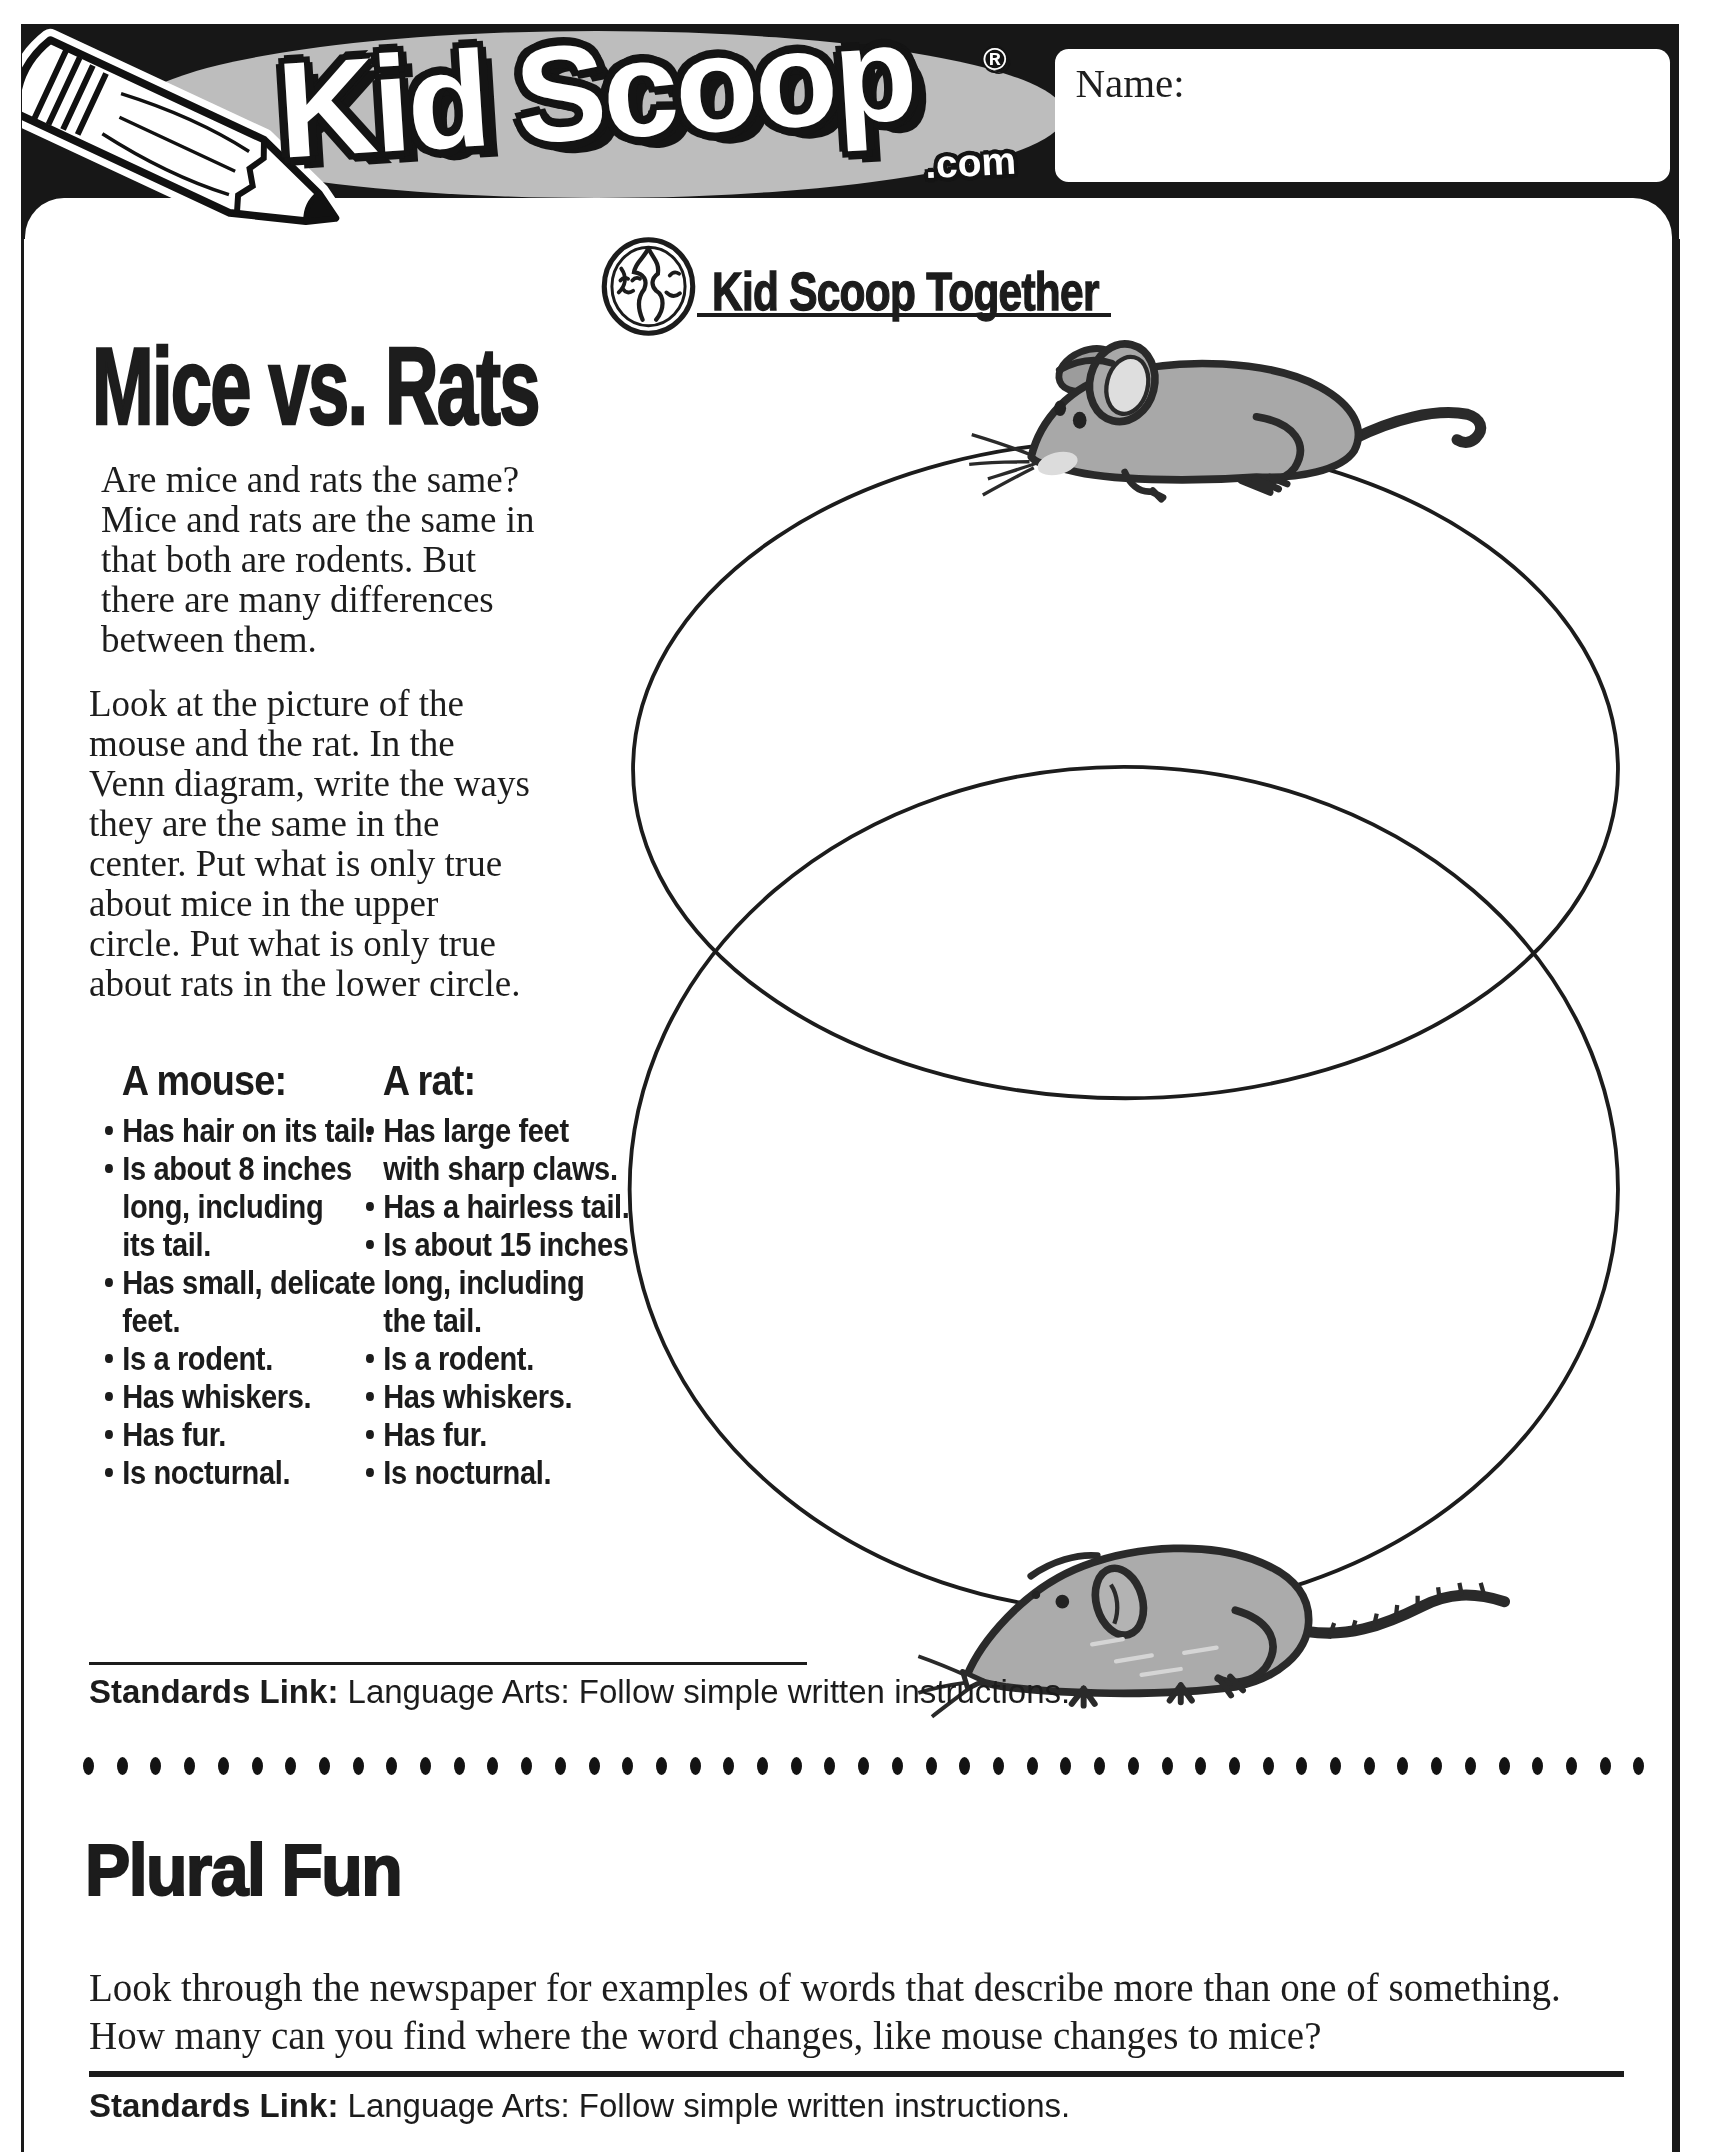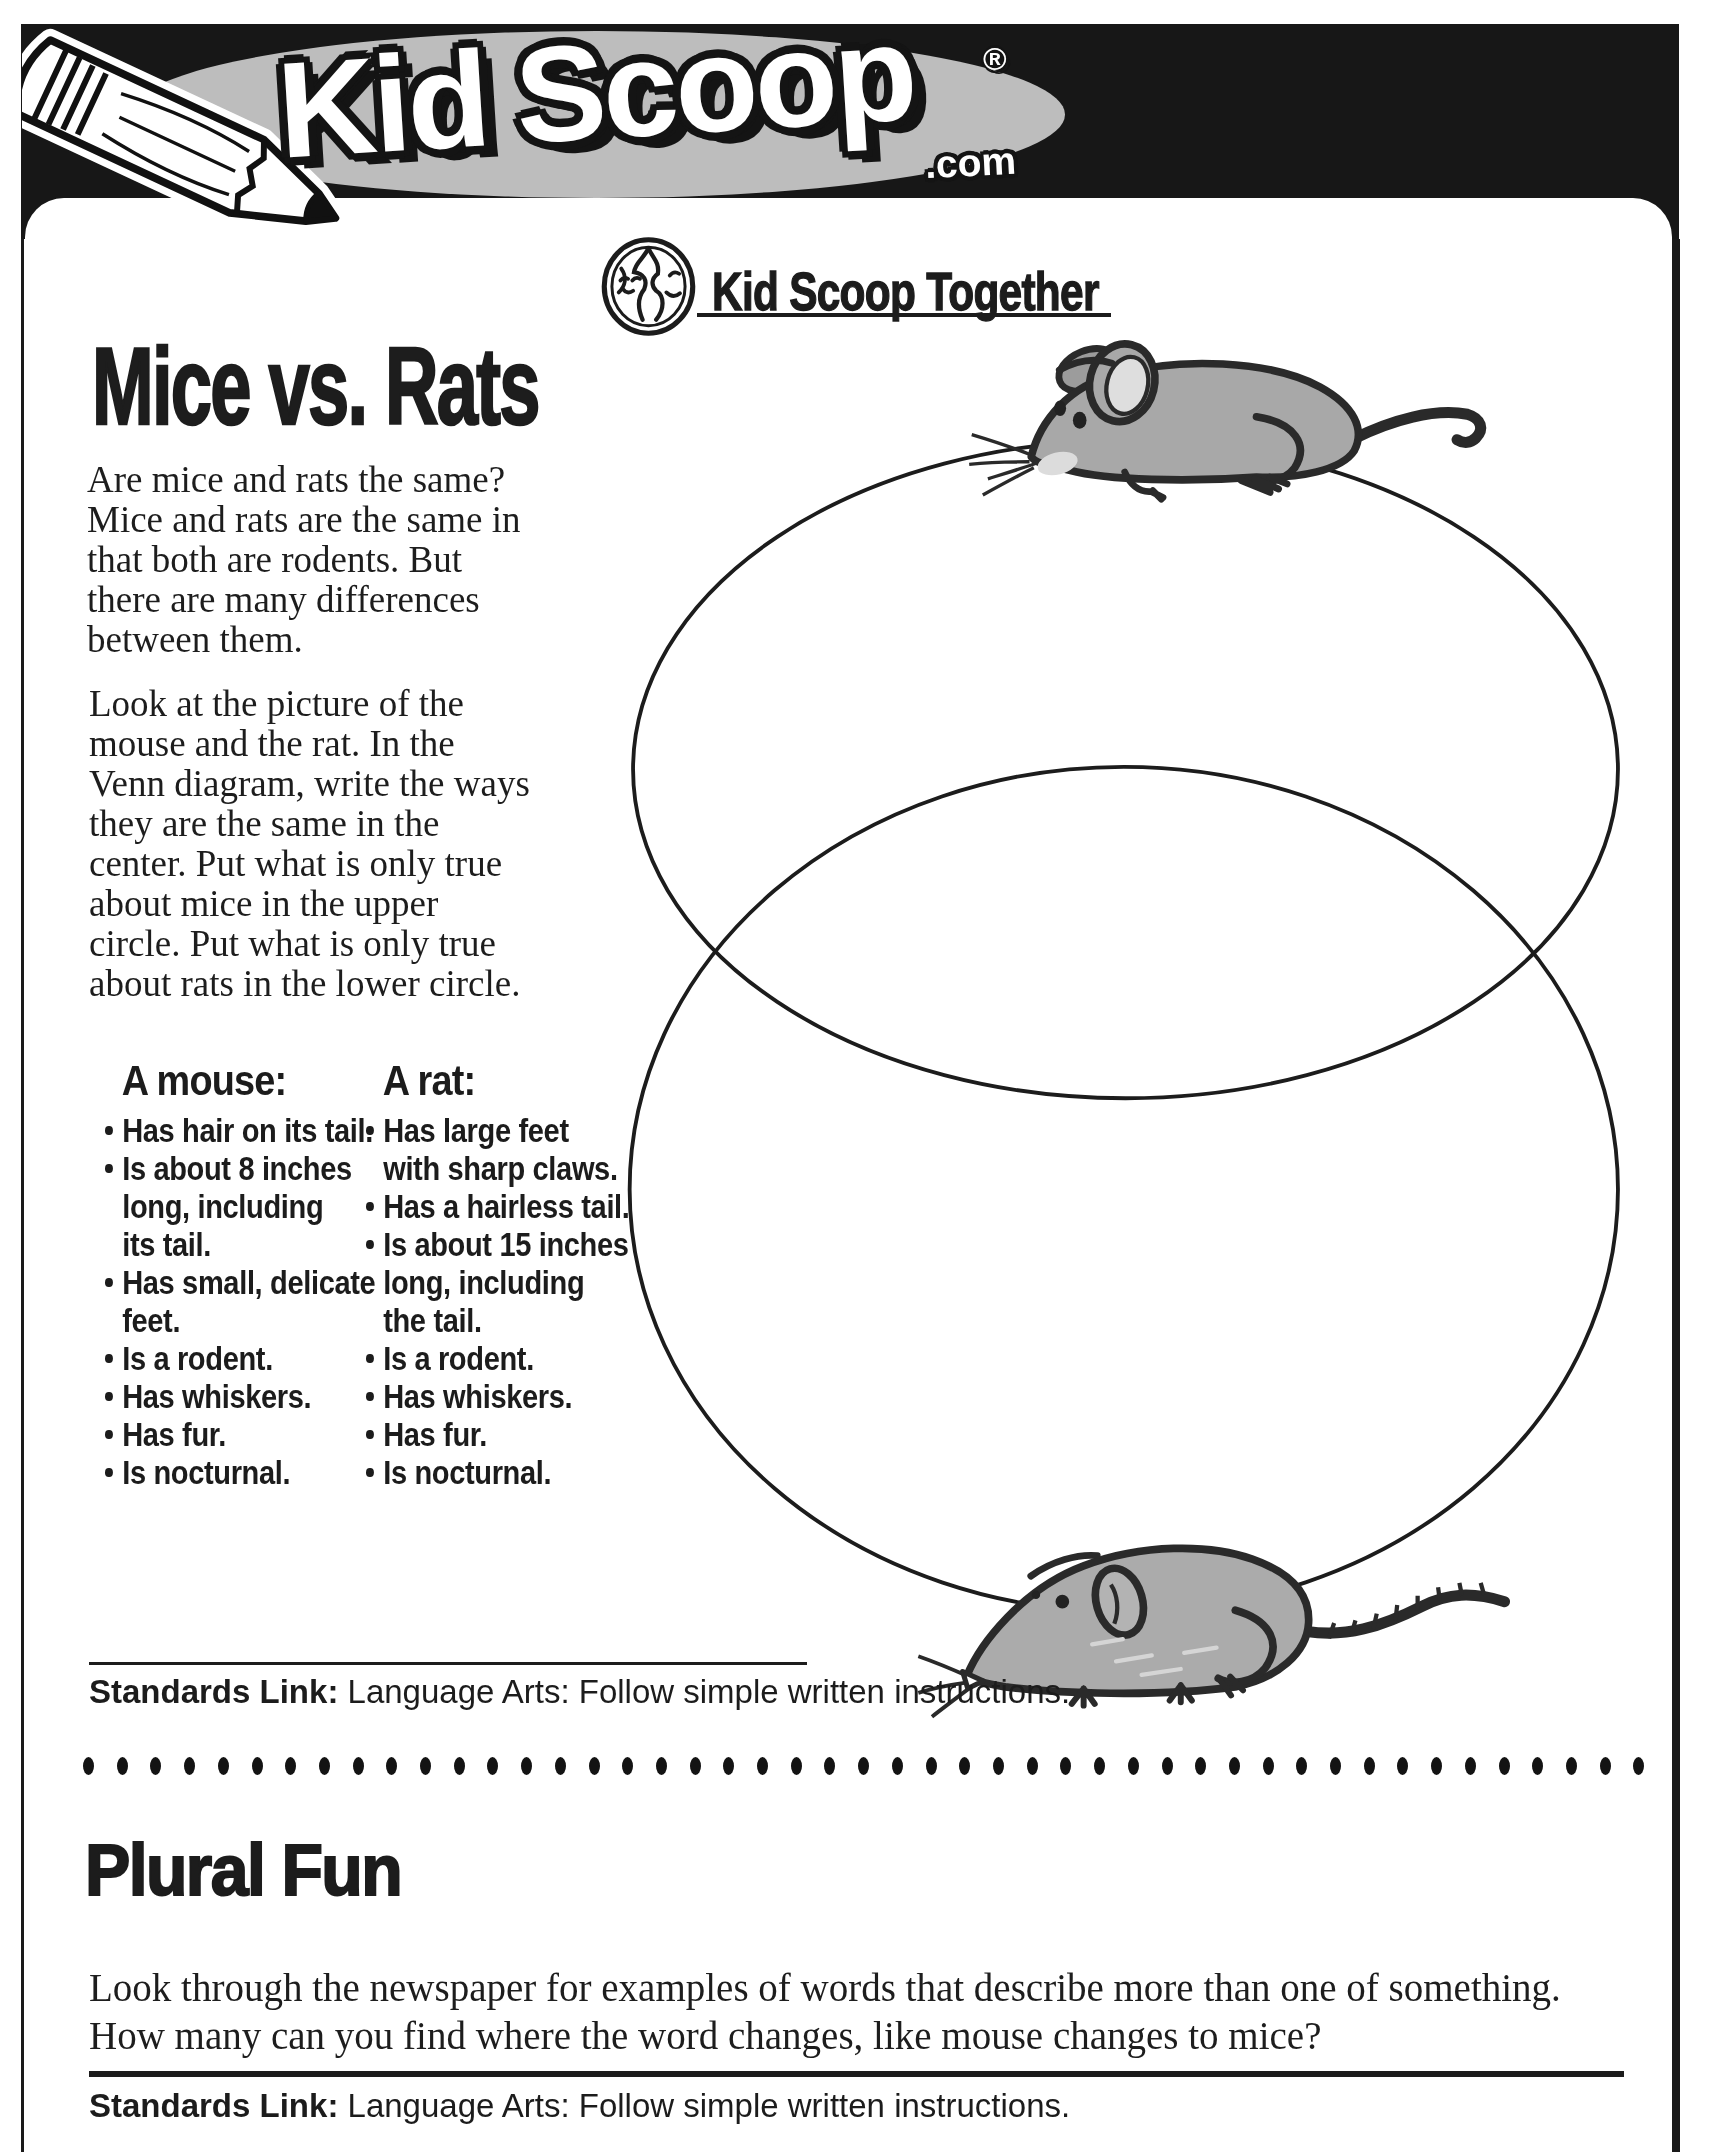--- a/index.html
+++ b/index.html
@@ -39,21 +39,21 @@
   .badge-title { position:absolute; left:712px; top:261px; font-size:53px; font-weight:700; letter-spacing:-0.9px;
     white-space:nowrap; transform:scaleX(.80); transform-origin:left top; color:#1c1c1c;
     -webkit-text-stroke:1.3px #1c1c1c; }
   .badge-underline { position:absolute; left:697px; top:313px; width:414px; height:4.3px; background:#1c1c1c; }
 
   
   .title { position:absolute; left:92px; top:332px; font-size:109px; font-weight:700; letter-spacing:-2.6px;
     line-height:1; white-space:nowrap; transform:scaleX(.68); transform-origin:left top; color:#1d1d1d;
     -webkit-text-stroke:2.6px #1d1d1d; }
   .serif-block { font-family:"Liberation Serif", serif; font-size:37px; line-height:40px; white-space:pre-line; color:#1d1d1d; }
-  .intro { position:absolute; left:87px; top:460px; width:545px; }
+  .intro { position:absolute; left:101px; top:460px; width:545px; }
   .instructions { position:absolute; left:89px; top:684px; width:562px; }
 
   
   .venn { position:absolute; left:0; top:0; }
   .animal { position:absolute; }
 
   
   .list-col { position:absolute; width:341px; transform:scaleX(.88); transform-origin:left top; }
   .list-col h2 { font-size:43px; font-weight:700; letter-spacing:-0.9px; margin:0 0 6.8px 19px; color:#1c1c1c; }
   .list-col ul { list-style:none; }
@@ -84,20 +84,23 @@
 
 <div class="page">
 
   <div class="band"></div>
   <div class="gray-ellipse"></div>
   <div class="panel"></div>
   <div class="border-l"></div>
   <div class="border-r"></div>
 
 
+  <div class="name-box">
+    <span class="name-label">Name:</span>
+  </div>
 
   <svg class="pencil-svg" width="366" height="213" viewBox="0 0 430 250">
     <g transform="translate(26,20) rotate(25)">
       <path d="M8,0 H285 L370,30 L400,48 L370,66 L285,95 H8 Q-16,48 8,0 Z" fill="#fff" stroke="#fff" stroke-width="26" stroke-linejoin="round"></path>
       <path d="M8,0 H285 L370,30 L400,48 L370,66 L285,95 H8 Q-16,48 8,0 Z" fill="#fff" stroke="#111" stroke-width="9" stroke-linejoin="round"></path>
       <path d="M370,30 L400,48 L370,66 Q361,48 370,30 Z" fill="#111" stroke="#111" stroke-width="6" stroke-linejoin="round"></path>
       <path d="M285,0 L294,20 L284,38 L296,55 L285,72 L294,95" fill="none" stroke="#111" stroke-width="7"></path>
       <path d="M30,3 V92 M48,4 V91 M66,6 V89 M84,8 V87" fill="none" stroke="#111" stroke-width="7"></path>
       <path d="M110,22 C170,14 230,14 275,20 M110,74 C170,82 230,82 275,76 M120,48 H270" fill="none" stroke="#111" stroke-width="4"></path>
     </g>

